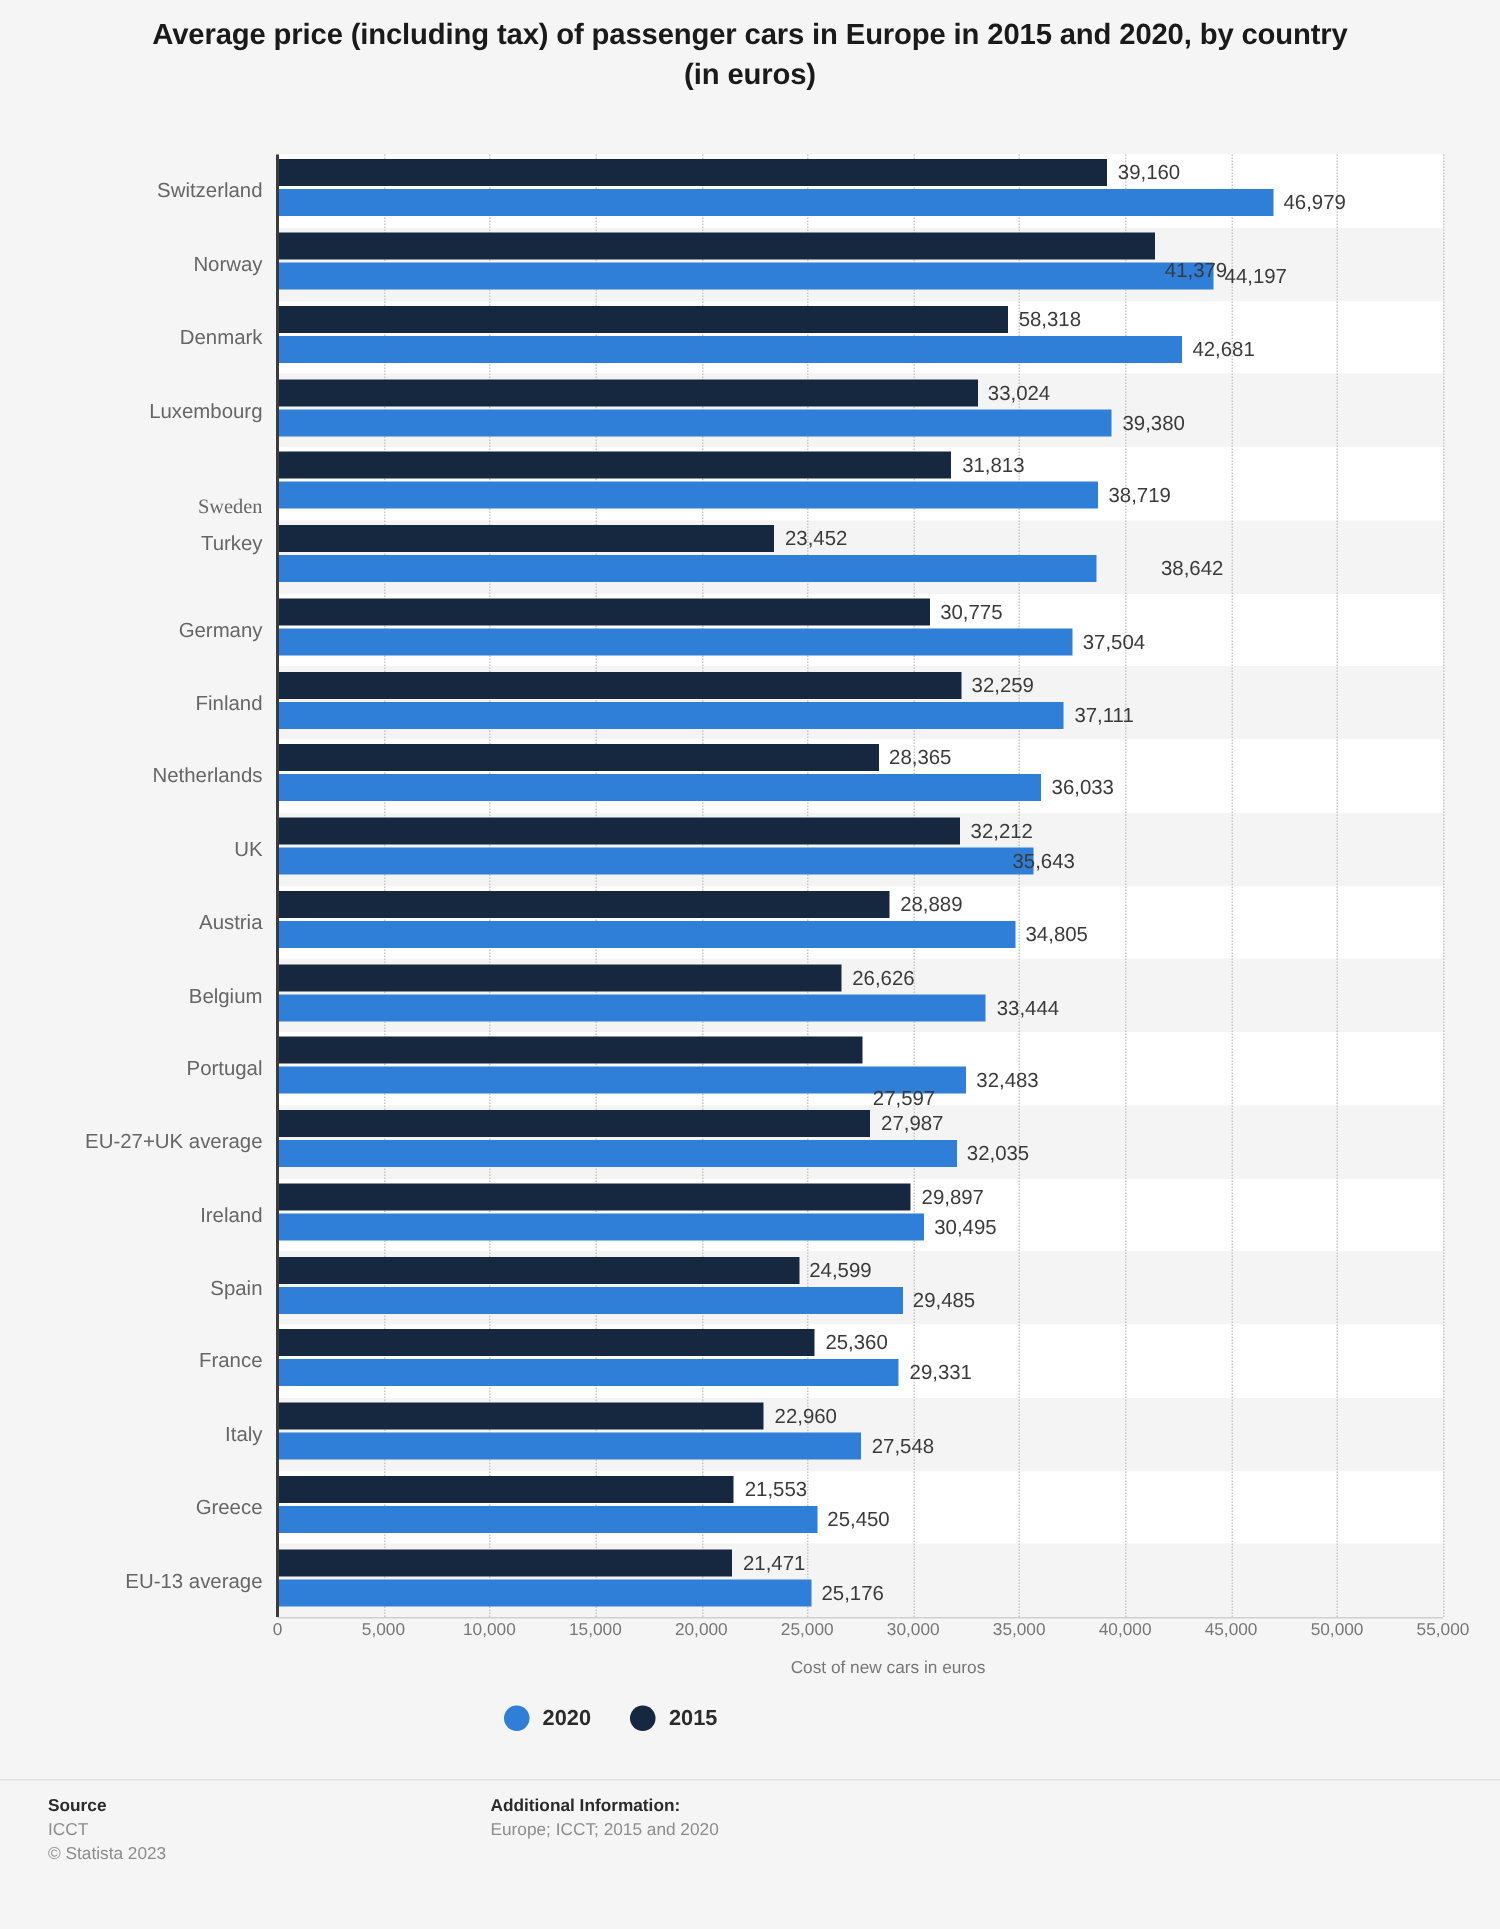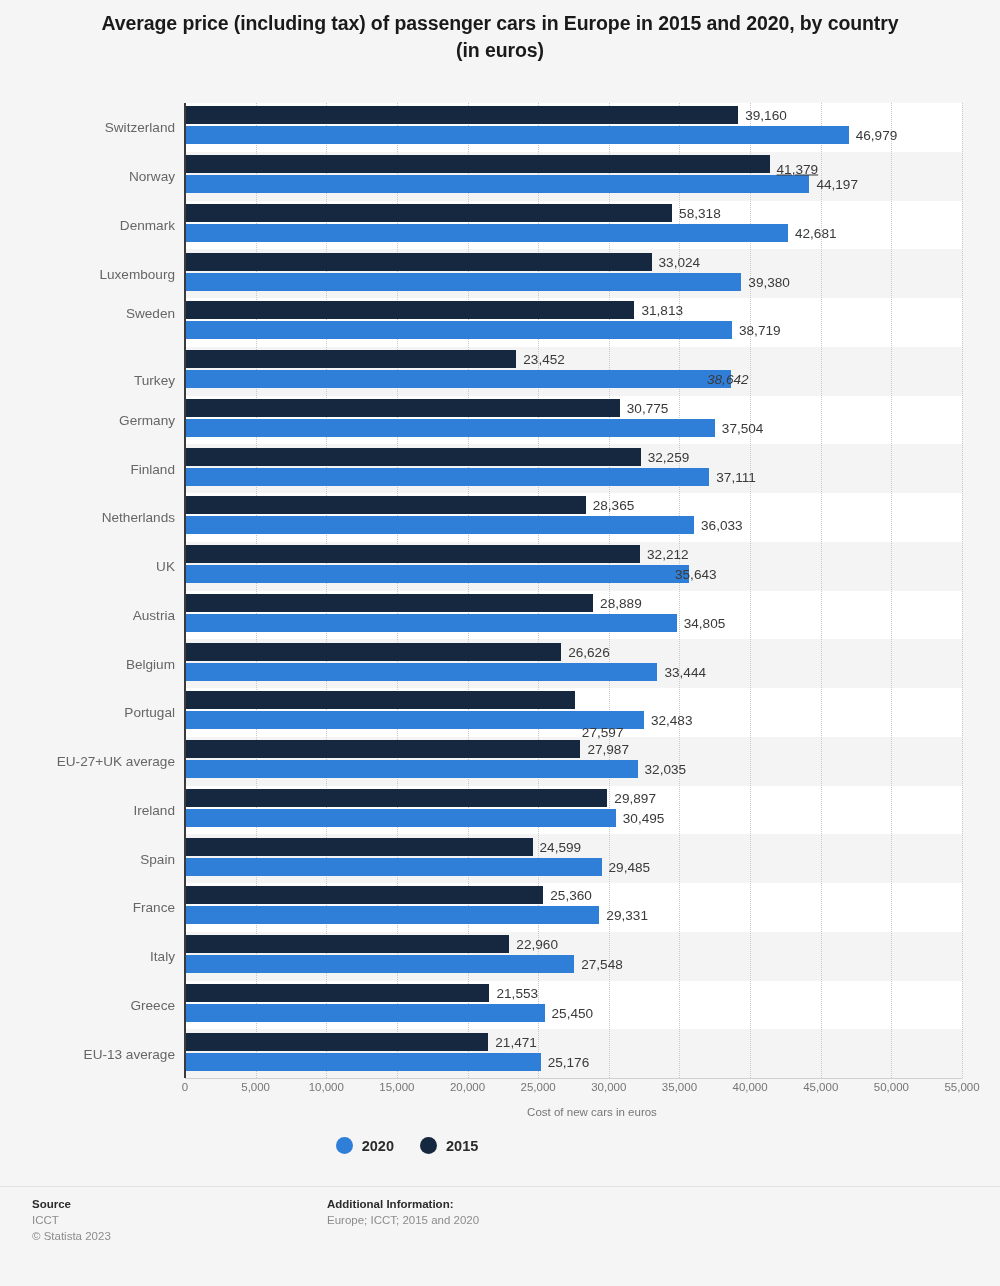--- a/index.html
+++ b/index.html
@@ -300,50 +300,50 @@
   </div>
 
   <div id="axis-line-y"></div>
   <div id="axis-line-x"></div>
 
   <div id="cat-labels">
       <div class="cat-label" style="top: 24.375px;">Switzerland</div>
       <div class="cat-label" style="top: 73.125px;">Norway</div>
       <div class="cat-label" style="top: 121.875px;">Denmark</div>
       <div class="cat-label" style="top: 170.625px;">Luxembourg</div>
-      <div class="cat-label" style="top: 210px;">Sweden</div>
-      <div class="cat-label" style="top: 277px;">Turkey</div>
+      <div class="cat-label" style="top: 235px; font-family: Liberation Serif, serif;">Sweden</div>
+      <div class="cat-label" style="top: 259px;">Turkey</div>
       <div class="cat-label" style="top: 316.875px;">Germany</div>
       <div class="cat-label" style="top: 365.625px;">Finland</div>
       <div class="cat-label" style="top: 414.375px;">Netherlands</div>
       <div class="cat-label" style="top: 463.125px;">UK</div>
       <div class="cat-label" style="top: 511.875px;">Austria</div>
       <div class="cat-label" style="top: 560.625px;">Belgium</div>
       <div class="cat-label" style="top: 609.375px;">Portugal</div>
       <div class="cat-label" style="top: 658.125px;">EU-27+UK average</div>
       <div class="cat-label" style="top: 706.875px;">Ireland</div>
       <div class="cat-label" style="top: 755.625px;">Spain</div>
       <div class="cat-label" style="top: 804.375px;">France</div>
       <div class="cat-label" style="top: 853.125px;">Italy</div>
       <div class="cat-label" style="top: 901.875px;">Greece</div>
       <div class="cat-label" style="top: 950.625px;">EU-13 average</div>
     </div>
   <div id="value-labels">
       <div class="bar-value" style="left: 745.224px; top: 12.375px;">39,160</div>
       <div class="bar-value" style="left: 855.685px; top: 32.375px;">46,979</div>
-      <div class="bar-value" style="left: 776.572px; top: 66px; text-decoration: underline;">41,379</div>
+      <div class="bar-value" style="left: 776.572px; top: 77px;">41,379</div>
       <div class="bar-value" style="left: 816.383px; top: 81.125px;">44,197</div>
       <div class="bar-value" style="left: 679.122px; top: 109.875px;">58,318</div>
       <div class="bar-value" style="left: 794.966px; top: 129.875px;">42,681</div>
       <div class="bar-value" style="left: 658.539px; top: 158.625px;">33,024</div>
       <div class="bar-value" style="left: 748.332px; top: 178.625px;">39,380</div>
       <div class="bar-value" style="left: 641.431px; top: 207.375px;">31,813</div>
       <div class="bar-value" style="left: 738.994px; top: 227.375px;">38,719</div>
       <div class="bar-value" style="left: 523.313px; top: 256.125px;">23,452</div>
-      <div class="bar-value" style="left: 707px; top: 276.125px; font-style: italic;">38,642</div>
+      <div class="bar-value" style="left: 774px; top: 276.125px;">38,642</div>
       <div class="bar-value" style="left: 626.767px; top: 304.875px;">30,775</div>
       <div class="bar-value" style="left: 721.829px; top: 324.875px;">37,504</div>
       <div class="bar-value" style="left: 647.732px; top: 353.625px;">32,259</div>
       <div class="bar-value" style="left: 716.277px; top: 373.625px;">37,111</div>
       <div class="bar-value" style="left: 592.72px; top: 402.375px;">28,365</div>
       <div class="bar-value" style="left: 701.048px; top: 422.375px;">36,033</div>
       <div class="bar-value" style="left: 647.068px; top: 451.125px;">32,212</div>
       <div class="bar-value" style="left: 675px; top: 471.125px;">35,643</div>
       <div class="bar-value" style="left: 600.123px; top: 499.875px;">28,889</div>
       <div class="bar-value" style="left: 683.7px; top: 519.875px;">34,805</div>

